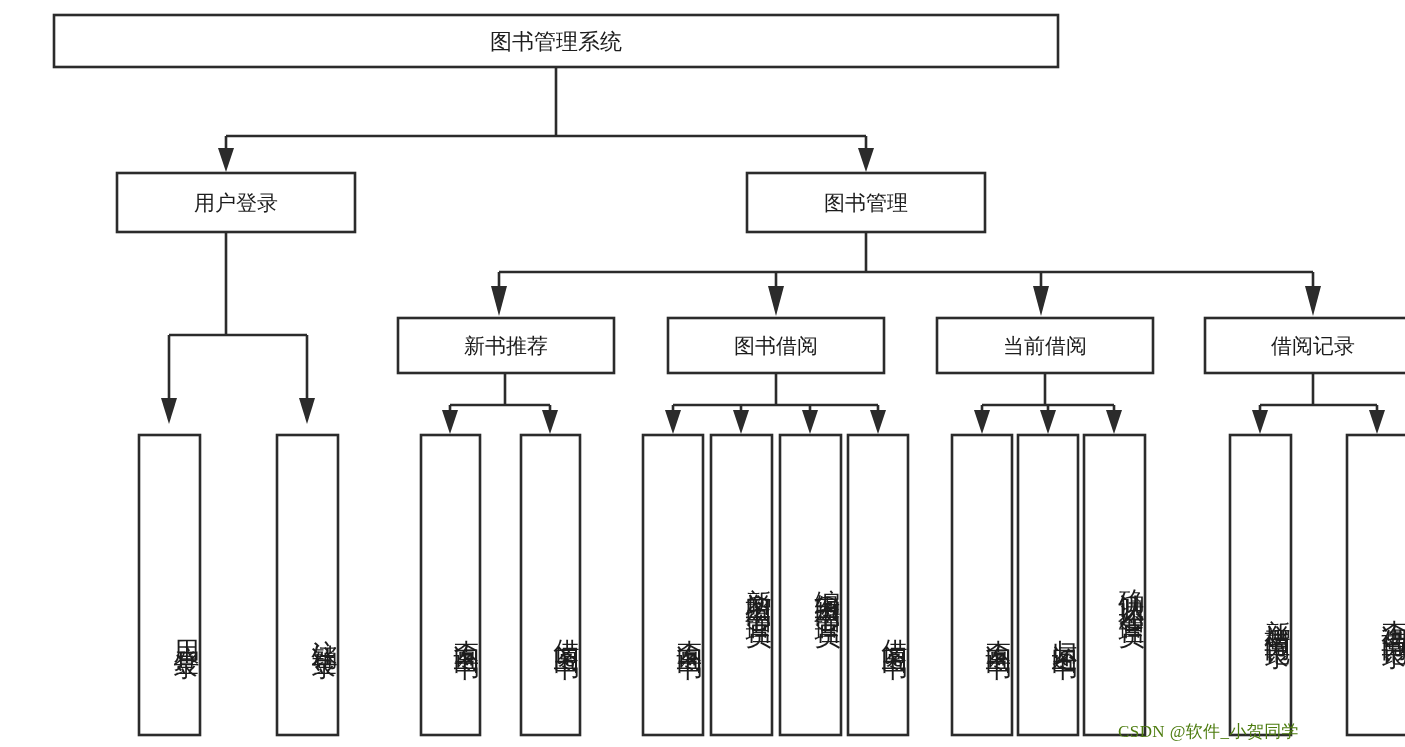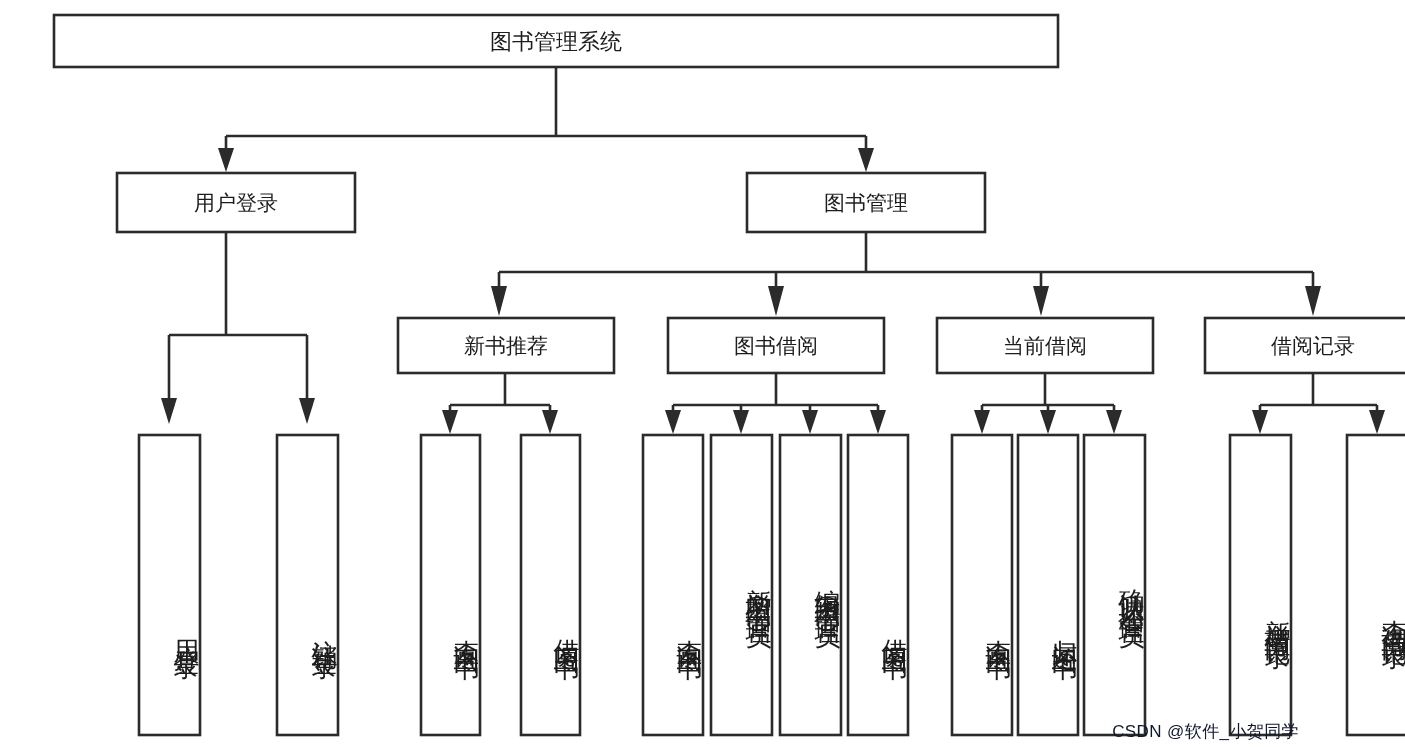--- a/index.html
+++ b/index.html
@@ -49,23 +49,23 @@
     stroke-linecap: butt;
   }
   .arrow-head {
     fill: #2b2b2b;
     stroke: none;
   }
   .watermark {
     position: absolute;
     right: 12px;
     bottom: 4px;
-    font-family: Liberation Sans, sans-serif;
+    font-family: Liberation Serif, serif;
     font-size: 17px;
-    color: #0f172a;
+    color: #4d7c0f;
     letter-spacing: 0.4px;
     white-space: nowrap;
     user-select: none;
   }
 </style>
 </head>
 <body>
 
 <div id="diagram-root">
   <svg class="diagram" viewBox="0 0 1405 747" xmlns="http://www.w3.org/2000/svg">

